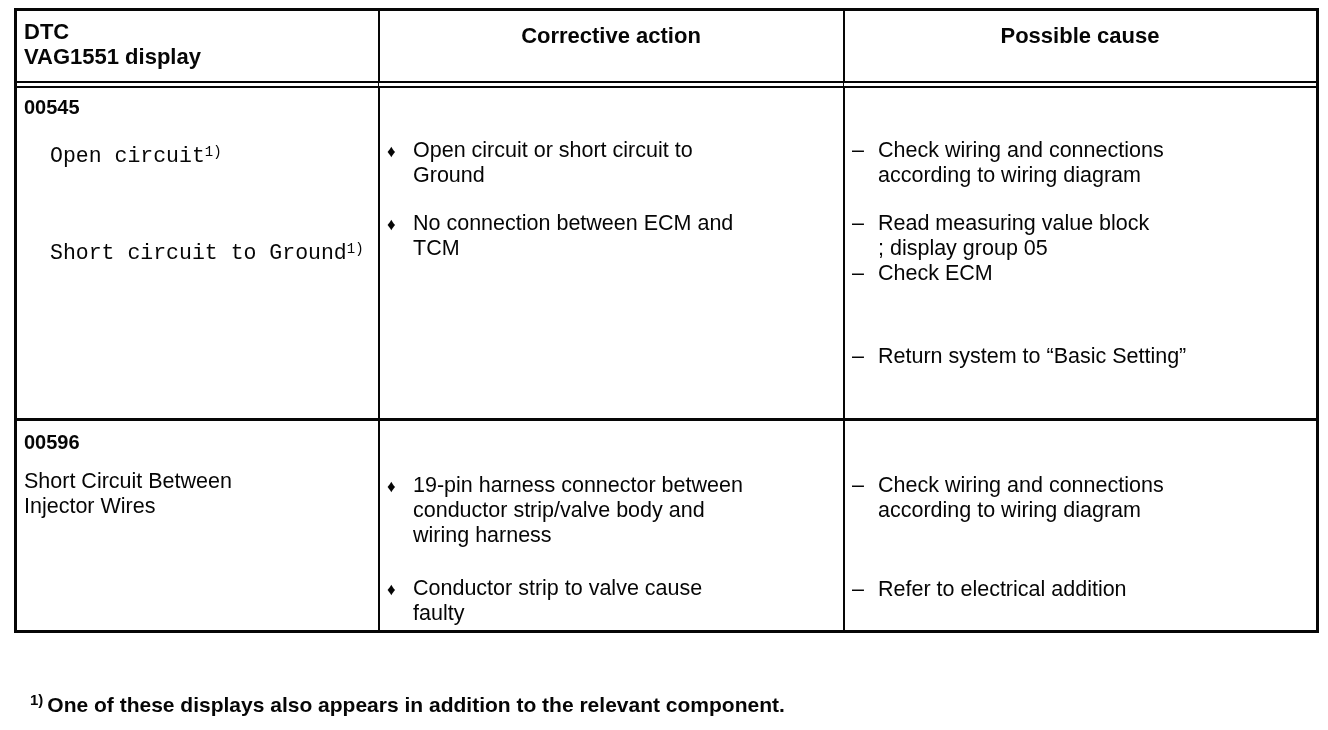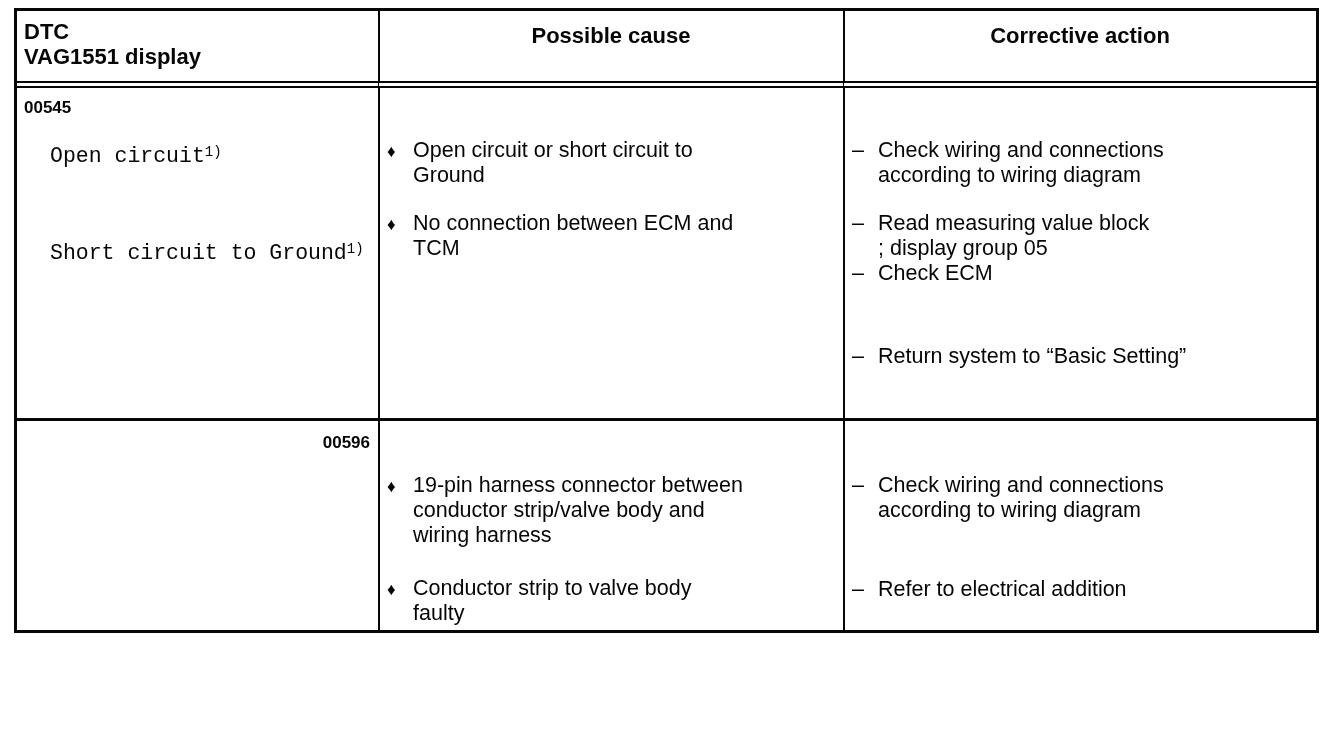--- a/index.html
+++ b/index.html
@@ -30,41 +30,41 @@
   }
   .cell.colsep { border-left:2.5px solid #060606; }
   .cell.head {
     border-bottom:7px double #060606;
     font-weight:bold;
     font-size:22px;
   }
   .cell.head.center { text-align:center; padding-top:12px; }
   .cell.head.c1 { padding-top:8px; }
   .cell.rowsep { border-top:3px solid #060606; }
-  .code { font-weight:bold; font-size:17px; }
+  .code { font-weight:bold; font-size:20px; }
   .pre { white-space:pre-line; }
   .sub-item { margin-left:26px;font-family:Liberation Mono, monospace; }
   sup.fnmark { font-size:14px; line-height:0; vertical-align:6px; }
   .li { display:flex; align-items:flex-start; }
   .li .marker { flex:0 0 26px; }
   .li .marker.diamond { font-size:17px; padding-top:1px; }
   .li .txt { white-space:pre-line; flex:1; }
   
   .r1c1 .code { margin-top:3px; }
   .r1c1 .title { margin-top:24px; }
   .r1c1 .sub1 { margin-top:24px; }
   .r1c1 .sub2 { margin-top:72px; }
   .r1c2 .b1 { margin-top:46px; }
   .r1c2 .b2 { margin-top:23px; }
   .r1c3 .a1 { margin-top:46px; }
   .r1c3 .a2 { margin-top:23px; }
   .r1c3 .a3 { margin-top:0; }
   .r1c3 .a4 { margin-top:58px; }
   
-  .r2c1 .code { margin-top:5px;text-align:right; }
+  .r2c1 .code { margin-top:5px; }
   .r2c1 .title { margin-top:14px; }
   .r2c2 .b1 { margin-top:48px; }
   .r2c2 .b2 { margin-top:28px; }
   .r2c3 .a1 { margin-top:48px; }
   .r2c3 .a2 { margin-top:54px; }
   .r2c3 .a3 { margin-top:35px; }
   .footnote {
     position:absolute;
     left:30px; top:692px;
     font-size:21px;
@@ -76,22 +76,22 @@
 </head>
 <body>
 
 <div class="page">
   <div class="doc-table">
 
     <div class="cell head c1">
       <div>DTC</div>
       <div>VAG1551 display</div>
     </div>
+    <div class="cell head center colsep">Corrective action</div>
     <div class="cell head center colsep">Possible cause</div>
-    <div class="cell head center colsep">Corrective action</div>
 
     <div class="cell r1c1">
       <div class="code">00545</div>
       <div class="sub-item sub1">
         <span>Open circuit</span><sup class="fnmark">1)</sup>
       </div>
       <div class="sub-item sub2">
         <span>Short circuit to Ground</span><sup class="fnmark">1)</sup>
       </div>
     </div>
@@ -125,32 +125,34 @@
         <span class="txt">Check ECM</span>
       </div>
       <div class="li a4">
         <span class="marker">–</span>
         <span class="txt">Return system to “Basic Setting”</span>
       </div>
     </div>
 
     <div class="cell rowsep r2c1">
       <div class="code">00596</div>
+      <div class="title pre">Short Circuit Between
+Injector Wires</div>
     </div>
 
     <div class="cell colsep rowsep r2c2">
       <div class="li b1">
         <span class="marker diamond">♦</span>
         <span class="txt">19-pin harness connector between
 conductor strip/valve body and
 wiring harness</span>
       </div>
       <div class="li b2">
         <span class="marker diamond">♦</span>
-        <span class="txt">Conductor strip to valve body
+        <span class="txt">Conductor strip to valve cause
 faulty</span>
       </div>
     </div>
 
     <div class="cell colsep rowsep r2c3">
       <div class="li a1">
         <span class="marker">–</span>
         <span class="txt">Check wiring and connections
 according to wiring diagram</span>
       </div>
@@ -159,13 +161,16 @@
         <span class="txt">Refer to electrical addition</span>
       </div>
       <div class="li a3">
         <span class="marker">–</span>
         <span class="txt">Replace conductor strip</span>
       </div>
     </div>
 
   </div>
 
+  <div class="footnote">
+    <sup class="fnmark">1)</sup><span>One of these displays also appears in addition to the relevant component.</span>
+  </div>
 </div>
 
 </body></html>

